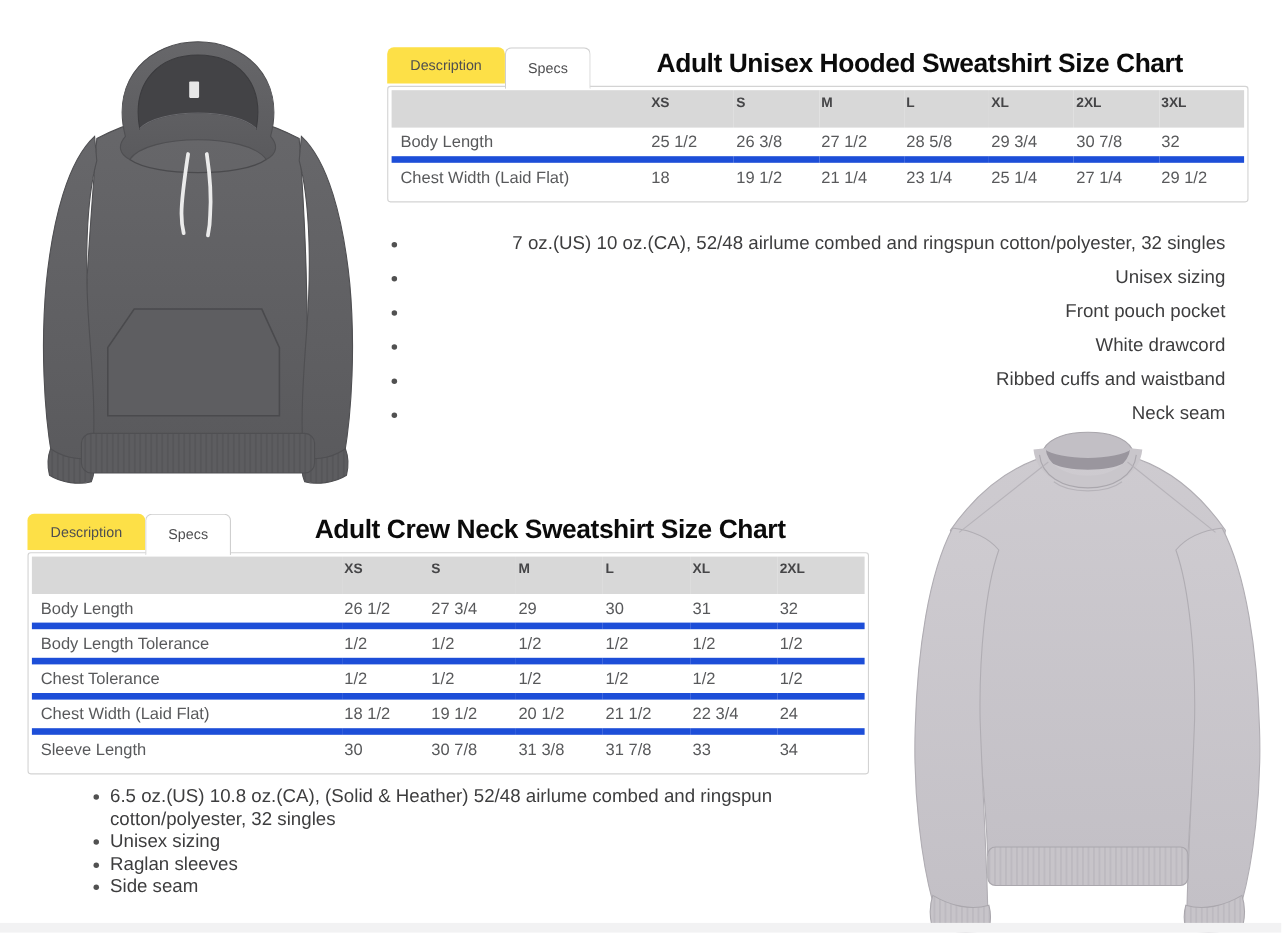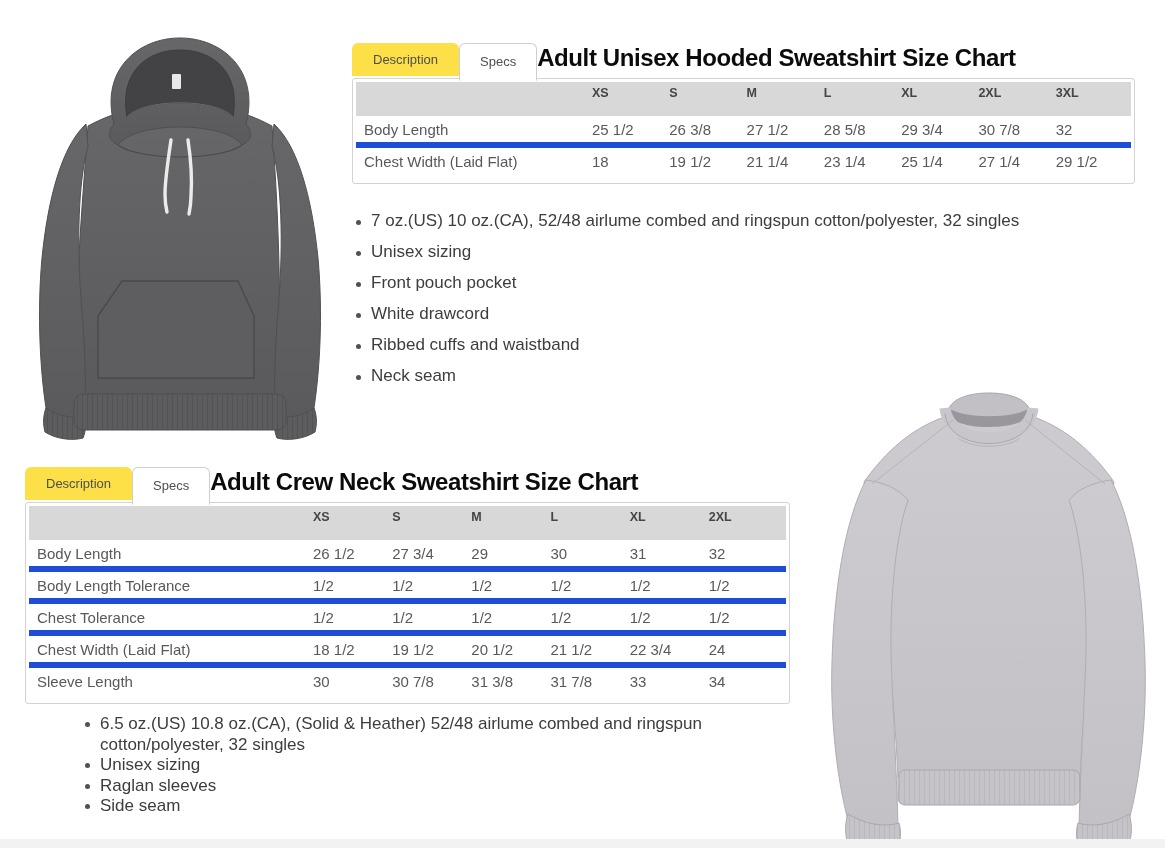--- a/index.html
+++ b/index.html
@@ -16,21 +16,21 @@
   .chart-crew{left:25px;top:464px;width:765px;}
 
   .tabrow{display:flex;align-items:flex-end;height:38px;position:relative;z-index:2;}
   .tab{font-size:13px;color:#4e4e50;border-radius:6px 6px 0 0;white-space:nowrap;}
   .tab-inactive{background:#fde047;padding:9px 21px 9px;margin-bottom:2px;}
   .tab-active{
     background:#fff;border:1px solid #cfcfcf;border-bottom:1px solid #fff;
     padding:10px 20px 11px;margin-left:0;margin-bottom:-3px;position:relative;z-index:3;
   }
   .chart-title{
-    flex:1;text-align:left;align-self:center;padding-bottom:2px;
+    flex:1;text-align:center;align-self:center;padding-bottom:2px;
     font-size:24px;font-weight:bold;color:#0b0b0b;letter-spacing:-0.4px;white-space:nowrap;
   }
 
   .tablewrap{border:1px solid #d3d3d3;border-radius:3px;background:#fff;padding:3px 3px 9px;position:relative;z-index:1;}
   table{width:100%;border-collapse:collapse;table-layout:fixed;}
   th{
     background:#d8d8d8;font-size:12.5px;font-weight:bold;color:#454547;
     text-align:left;padding:4px 0 16px 2px;
   }
   th.lbl{padding-left:8px;}
@@ -38,21 +38,21 @@
   td.lbl{padding-left:8px;}
   tbody tr + tr td{border-top:6px solid #1d4ed8;}
 
   
   .bullets{list-style:none;margin:0;padding:0;}
   .bullets li{position:relative;padding-left:17px;font-size:17px;color:#3d3d3e;}
   .bullets li::before{
     content:"";position:absolute;left:2px;top:8px;width:5px;height:5px;
     border-radius:50%;background:#515151;
   }
-  .bullets-hoodie{margin:28px 0 0 2px;width:760px;}
+  .bullets-hoodie{margin:28px 0 0 2px;width:760px;text-align:right;}
   .bullets-hoodie li{margin-bottom:13px;line-height:18px;}
   .bullets-crew{margin:10px 0 0 58px;width:640px;}
   .bullets-crew li{line-height:20.5px;}
 
   
   .img-hoodie{left:20px;top:18px;width:320px;height:432px;}
   .img-crew{left:812px;top:382px;width:353px;height:466px;}
 
   .page-strip{left:0;right:0;bottom:0;height:9px;background:#f2f2f3;}
 </style>

